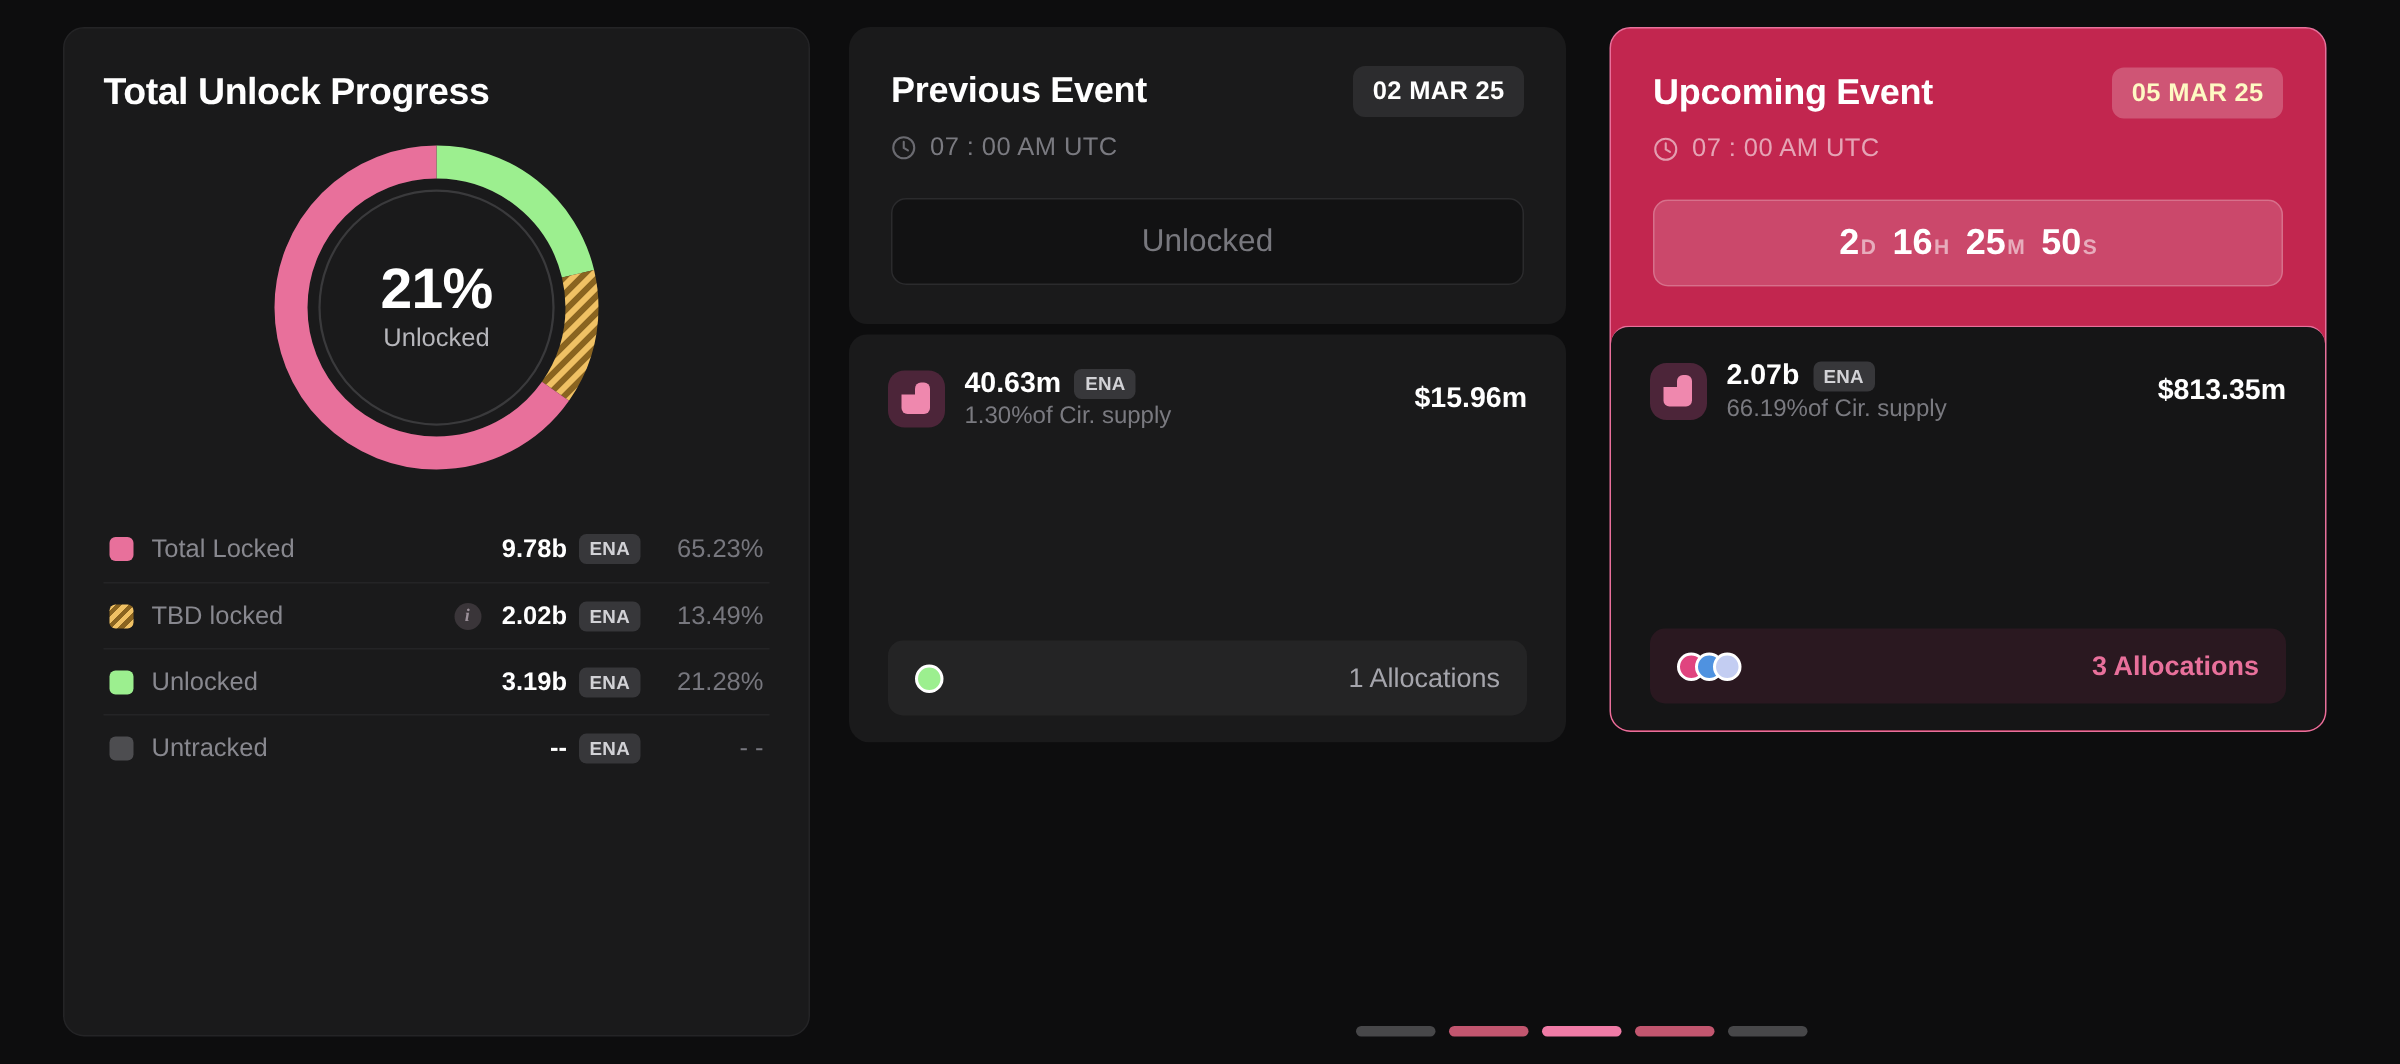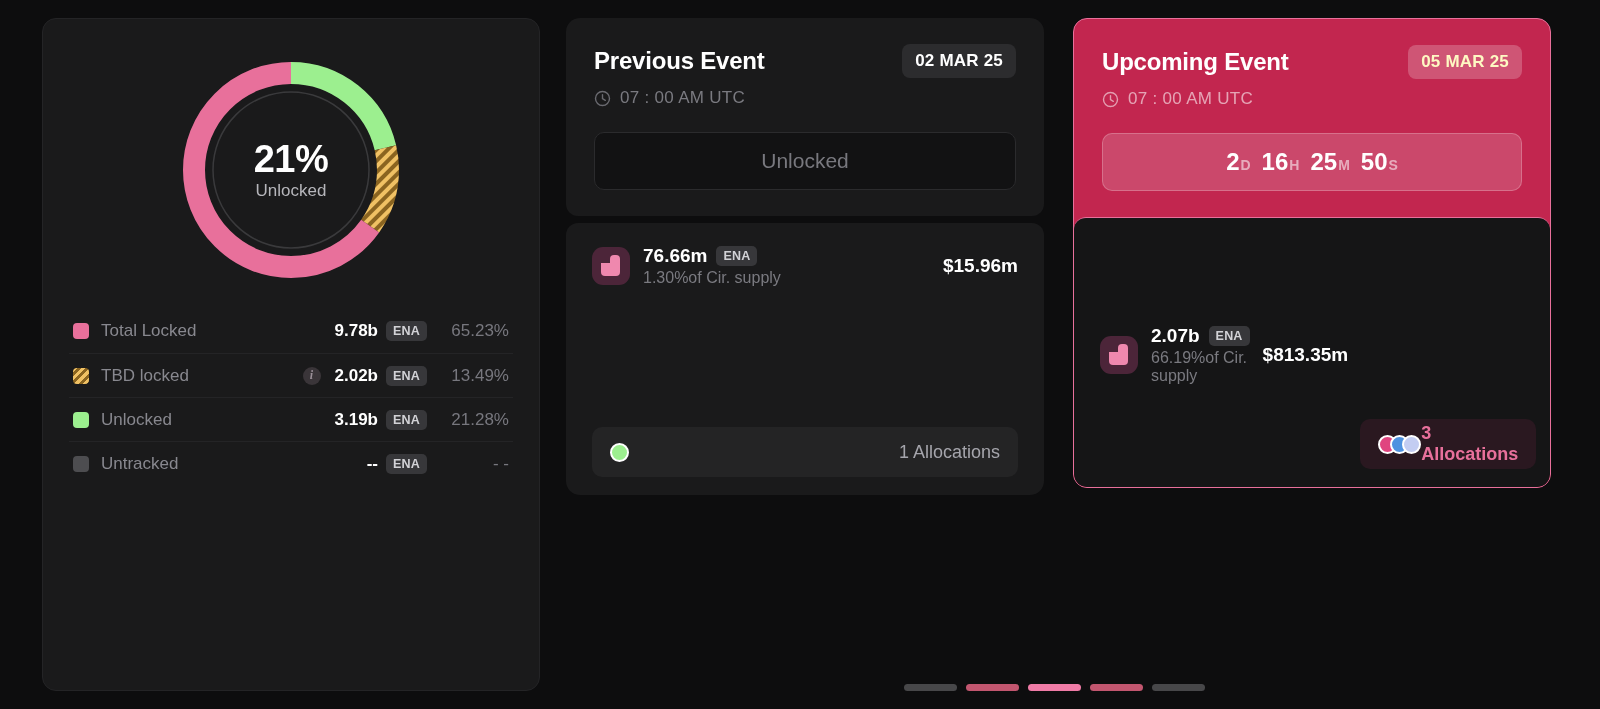--- a/index.html
+++ b/index.html
@@ -315,21 +315,21 @@
     letter-spacing: 0.2px;
   }
   .up-time { color: rgba(255,255,255,0.58); }
   .up-body {
     background: #151516;
     border-radius: 12px;
     margin: 0 0 0 0;
     padding: 22px 26px 18px 26px;
     min-height: 270px;
     display: flex;
-    flex-direction: row;
+    flex-direction: column;
     border-top: 1px solid #e8709b;
     gap: 12px;
   }
 
   .pager {
     margin-top: auto;
     display: flex;
     justify-content: center;
     gap: 9px;
     padding-top: 36px;
@@ -342,20 +342,21 @@
   }
   .pg-mid { background: #c2566f; }
   .pg-act { background: #ef7ba6; }
 </style>
 </head>
 <body>
 
 <div class="page">
 
   <section class="progress-panel">
+    <h2 class="panel-title">Total Unlock Progress</h2>
 
     <div class="donut-wrap">
       <div class="donut">
         <svg width="222" height="222" viewBox="0 0 222 222">
           <defs>
             <pattern id="tbdStripes" width="8" height="8" patternTransform="rotate(45)" patternUnits="userSpaceOnUse">
               <rect width="8" height="8" fill="#8a6420"></rect>
               <rect width="8" height="4" fill="#f0c164"></rect>
             </pattern>
           </defs>
@@ -433,21 +434,21 @@
             <span>07 : 00 AM UTC</span>
           </div>
           <div class="unlocked-btn">Unlocked</div>
         </div>
 
         <div class="prev-body">
           <div class="tok-row">
             <span class="tok-icon"></span>
             <span class="tok-mid">
               <span class="tok-line1">
-                <span class="tok-amt">76.66m</span>
+                <span class="tok-amt">40.63m</span>
                 <span class="chip">ENA</span>
               </span>
               <span class="tok-sub" style="display:block">1.30%of Cir. supply</span>
             </span>
             <span class="tok-usd">$15.96m</span>
           </div>
 
           <div class="alloc-bar">
             <span class="dots">
               <span class="dot" style="background:#9cef8f"></span>

